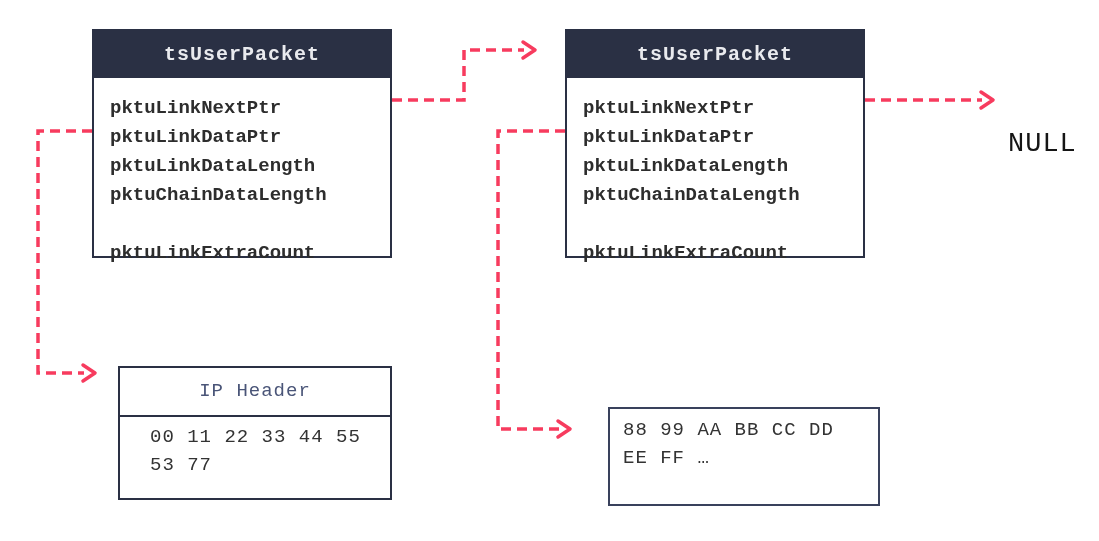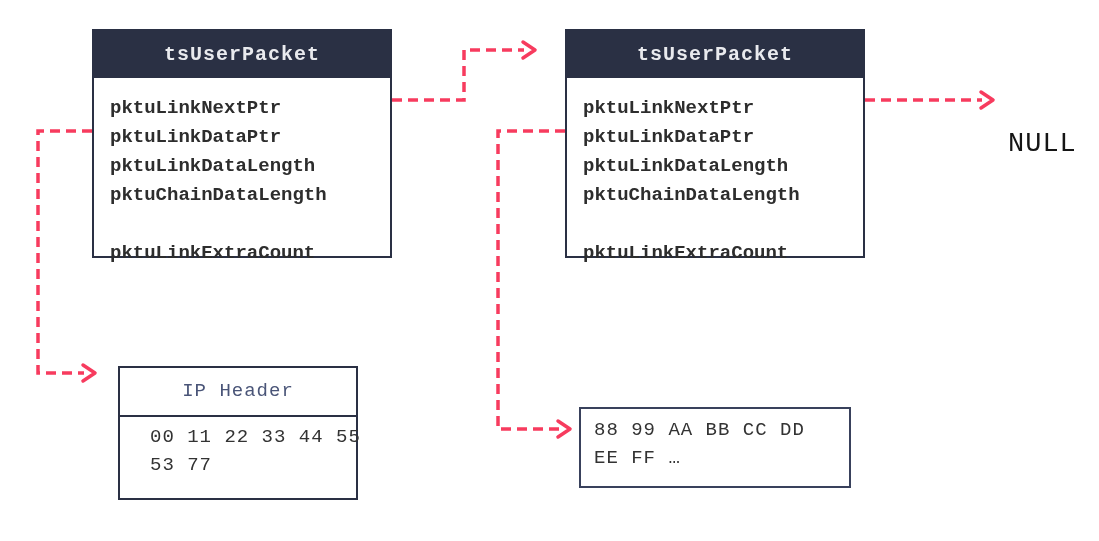--- a/index.html
+++ b/index.html
@@ -45,40 +45,40 @@
     padding:8px 0 0 16px;
     font-size:19px;
     color:var(--text);
     margin-top:8px;
   }
   .field{height:29px;line-height:29px;white-space:pre;}
 
   .ip-box{
     position:absolute;
     left:118px;top:366px;
-    width:240px;height:134px;
+    width:274px;height:134px;
     background:#fff;
     border:2px solid var(--navy);
     box-sizing:border-box;
   }
   .ip-header{
     height:47px;line-height:47px;
     text-align:center;
     font-size:19px;
     color:var(--subheader-text);
     border-bottom:2px solid var(--navy);
     letter-spacing:1px;
   }
   .ip-body{padding:6px 0 0 30px;font-size:19px;color:#333;}
   .hexline{height:28px;line-height:28px;white-space:pre;letter-spacing:1px;}
 
   .hex-box{
     position:absolute;
-    left:579px;top:407px;
-    width:272px;height:81px;
+    left:608px;top:407px;
+    width:272px;height:99px;
     background:#fff;
     border:2px solid var(--box-border);
     box-sizing:border-box;
     padding:7px 0 0 13px;
     font-size:19px;color:#333;
   }
 
   .null-label{
     position:absolute;
     left:1008px;top:84px;

